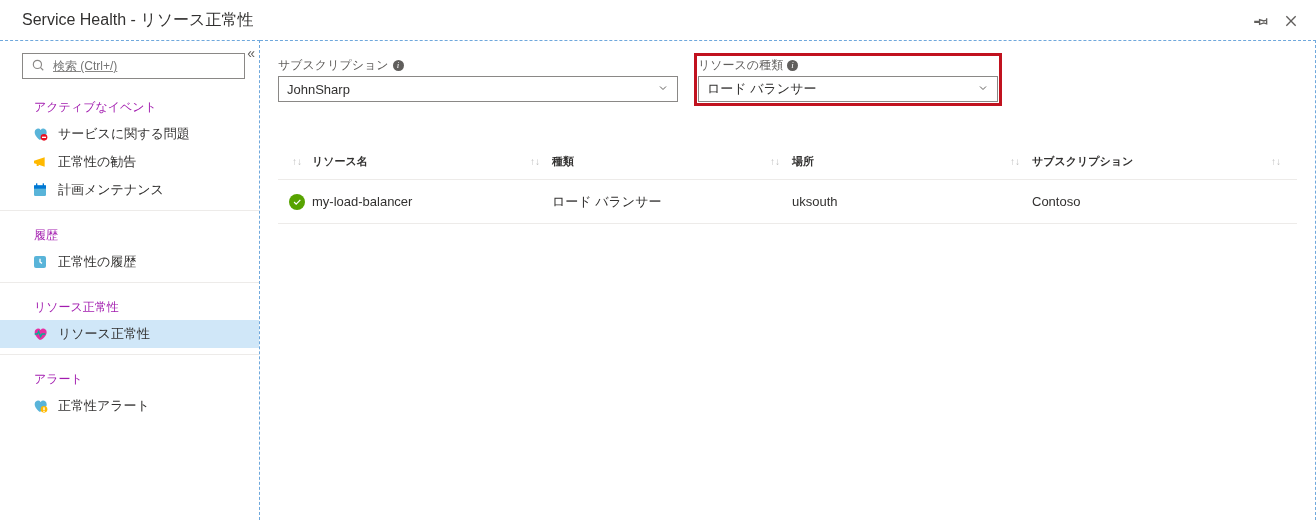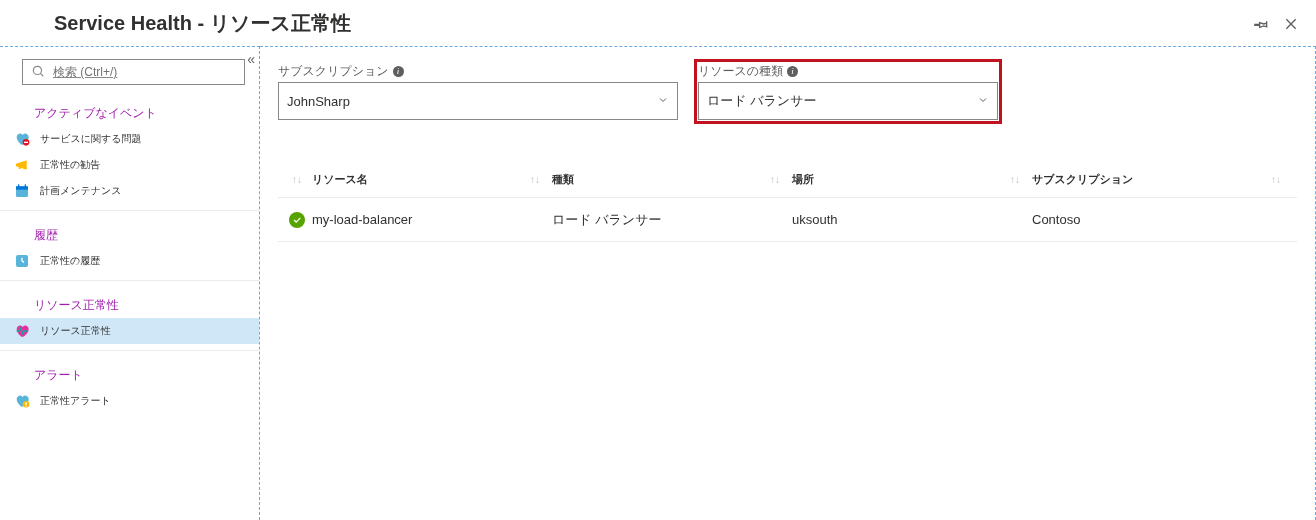--- a/index.html
+++ b/index.html
@@ -15,21 +15,21 @@
     position: relative;
     display: flex; flex-direction: column;
   }
   
   .blade-header {
     display: flex; align-items: center;
     padding: 10px 16px 8px 22px;
     border-bottom: 1px solid #fff;
   }
   .blade-title {
-    font-size: 20px; font-weight: 700; flex: 1; margin-left: 32px;
+    font-size: 16px; font-weight: 400; flex: 1;
   }
   .header-actions { display: flex; gap: 12px; align-items: center; }
   .header-btn { width: 18px; height: 18px; display:flex; align-items:center; justify-content:center; cursor:pointer; color:#605e5c; }
   .header-btn svg { width: 16px; height: 16px; }
   
   .blade-body { flex:1; display:flex; min-height:0; }
   
   .sidebar {
     width: 260px;
     border-right: 1px dashed #6fa8dc;
@@ -55,23 +55,23 @@
   .search-box input {
     border:none; outline:none; flex:1;
     font-size:12px; color:#323130; background:transparent;
   }
   .nav-section-title {
     padding: 10px 22px 4px 34px;
     font-size: 12px; color:#a21caf;
   }
   .nav-item {
     display:flex; align-items:center;
-    padding: 5px 14px;
+    padding: 5px 32px;
     cursor:pointer;
-    font-size: 10px;
+    font-size: 13px;
     text-align: right;
   }
   .nav-item.selected { background:#d0e7f8; }
   .nav-icon { width:16px; height:16px; margin-right:10px; flex-shrink:0; }
   .nav-divider { border-top:1px solid #edebe9; margin: 6px 0; }
   
   .main {
     flex:1;
     border-top: 1px dashed #6fa8dc;
     border-right: 1px dashed #6fa8dc;
@@ -85,21 +85,21 @@
     display:flex; align-items:center; gap:4px;
     margin-bottom:2px;
   }
   .info-dot {
     width:11px;height:11px;border-radius:50%;
     background:#605e5c;color:#fff;
     font-size:9px; line-height:11px; text-align:center;
     display:inline-block; font-family:Georgia,serif; font-style:italic;
   }
   .dropdown {
-    border:1px solid #8a8886; height:38px;
+    border:1px solid #8a8886; height:26px;
     display:flex; align-items:center;
     padding: 0 8px;
     justify-content:space-between;
     font-size:13px;
     cursor:pointer;
     background:#fff;
   }
   .dropdown svg { width:12px;height:12px;color:#605e5c; }
   .highlight-rect {
     position:absolute; inset:-4px;

